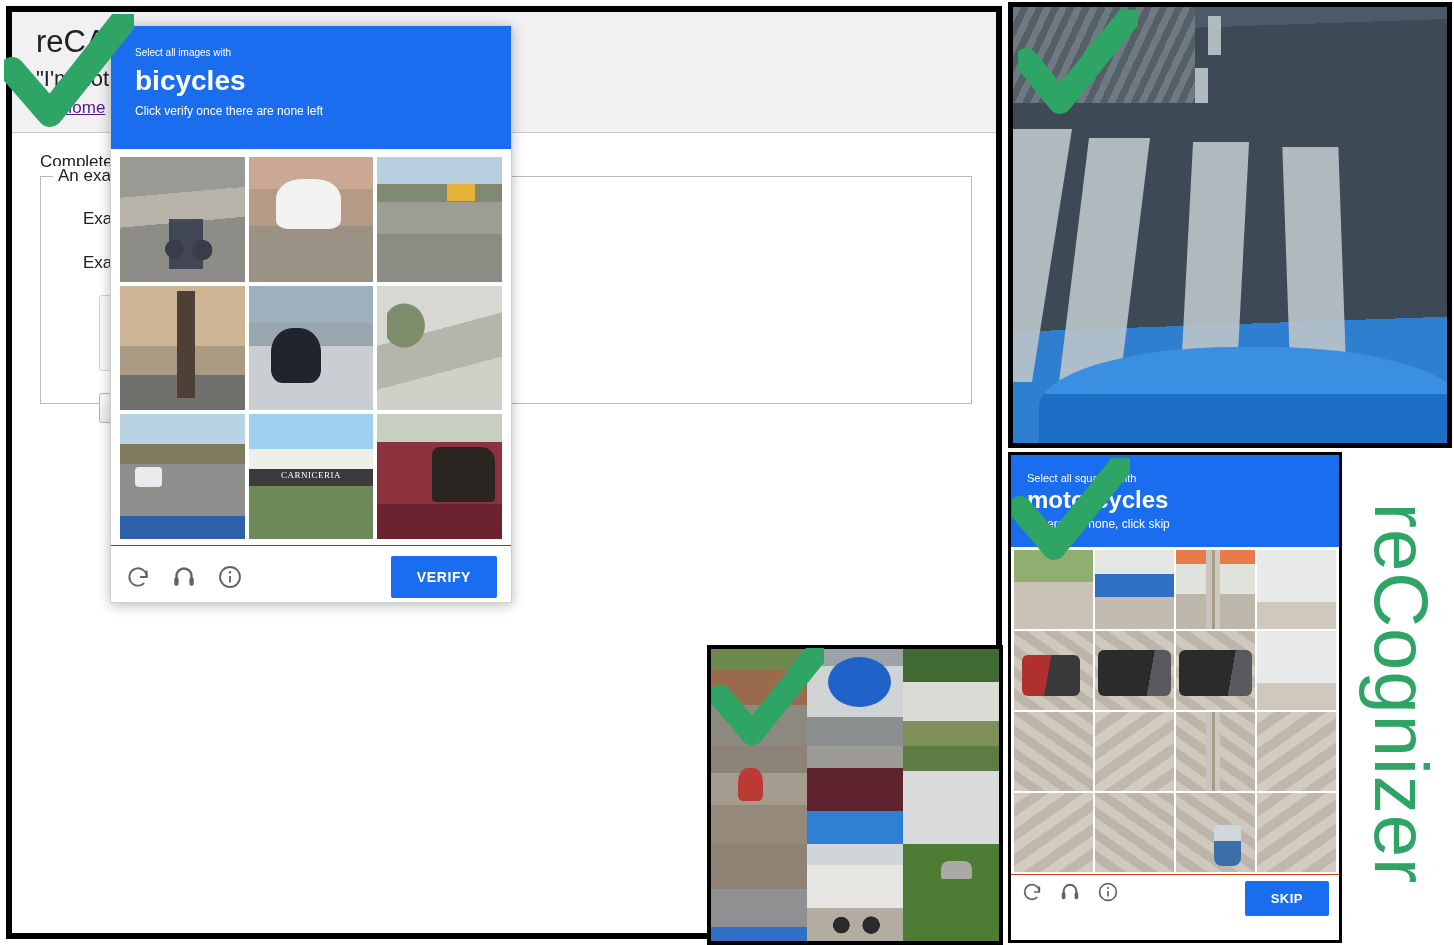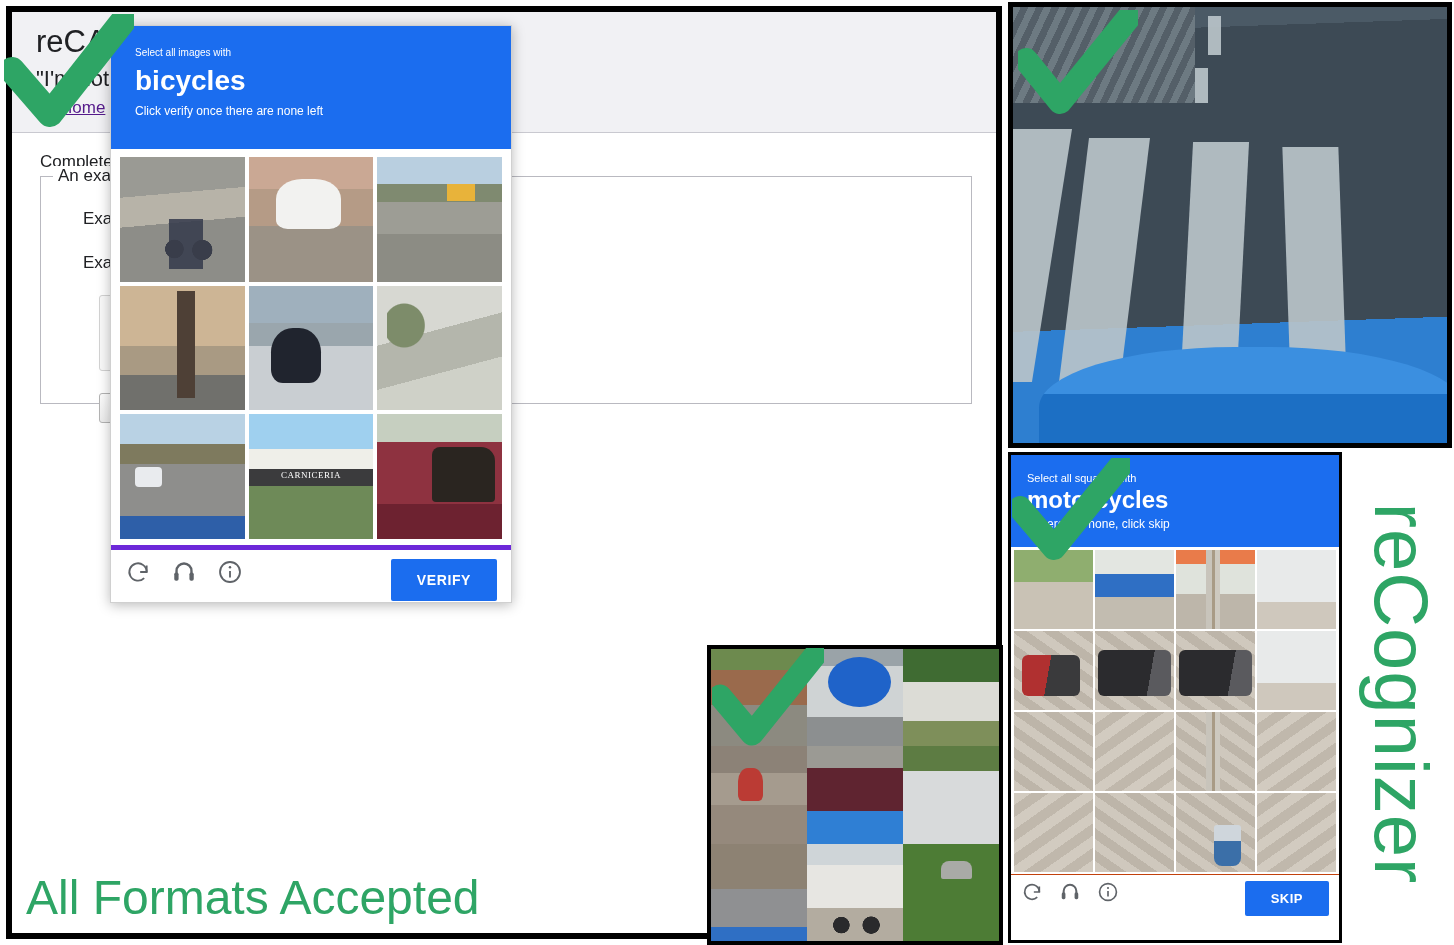--- a/index.html
+++ b/index.html
@@ -141,22 +141,22 @@
     gap: 4px;
     padding: 8px 9px 6px 9px;
   }
   .tile {
     position: relative; width: 100%; padding-top: 100%;
     overflow: hidden; cursor: pointer; background: #ddd;
   }
   .tile > .art { position: absolute; inset: 0; }
 
   .cap-footer {
-    display: flex; align-items: flex-start;
-    border-top: 5px solid #6d28d9;
+    display: flex; align-items: center;
+    border-top: 1px solid #6d28d9;
     padding: 9px 14px; height: 62px;
   }
   .cap-icons { display: flex; align-items: center; gap: 20px; }
   .cap-ico { width: 26px; height: 26px; cursor: pointer; color: #5f6368; }
   .cap-ico svg { display: block; }
   .spacer { flex: 1; }
   .verify-btn {
     background: #1b6def; color: #fff;
     font-family: "Liberation Sans", sans-serif;
     font-size: 14px; font-weight: 700; letter-spacing: .6px;
@@ -423,21 +423,20 @@
 
         <div class="recaptcha-anchor">
           <div class="anchor-checkbox"></div>
           <div class="anchor-pointer"></div>
         </div>
 
         <button class="submit-btn">Submit</button>
       </div>
     </div>
 
-    <div class="all-formats">All Formats Accepted</div>
   </div>
 
   <div class="captcha-bike">
 
     <div class="cap-header tall">
       <p class="cap-hint">Select all images with</p>
       <p class="cap-target">bicycles</p>
       <p class="cap-note">Click verify once there are none left</p>
     </div>
 

